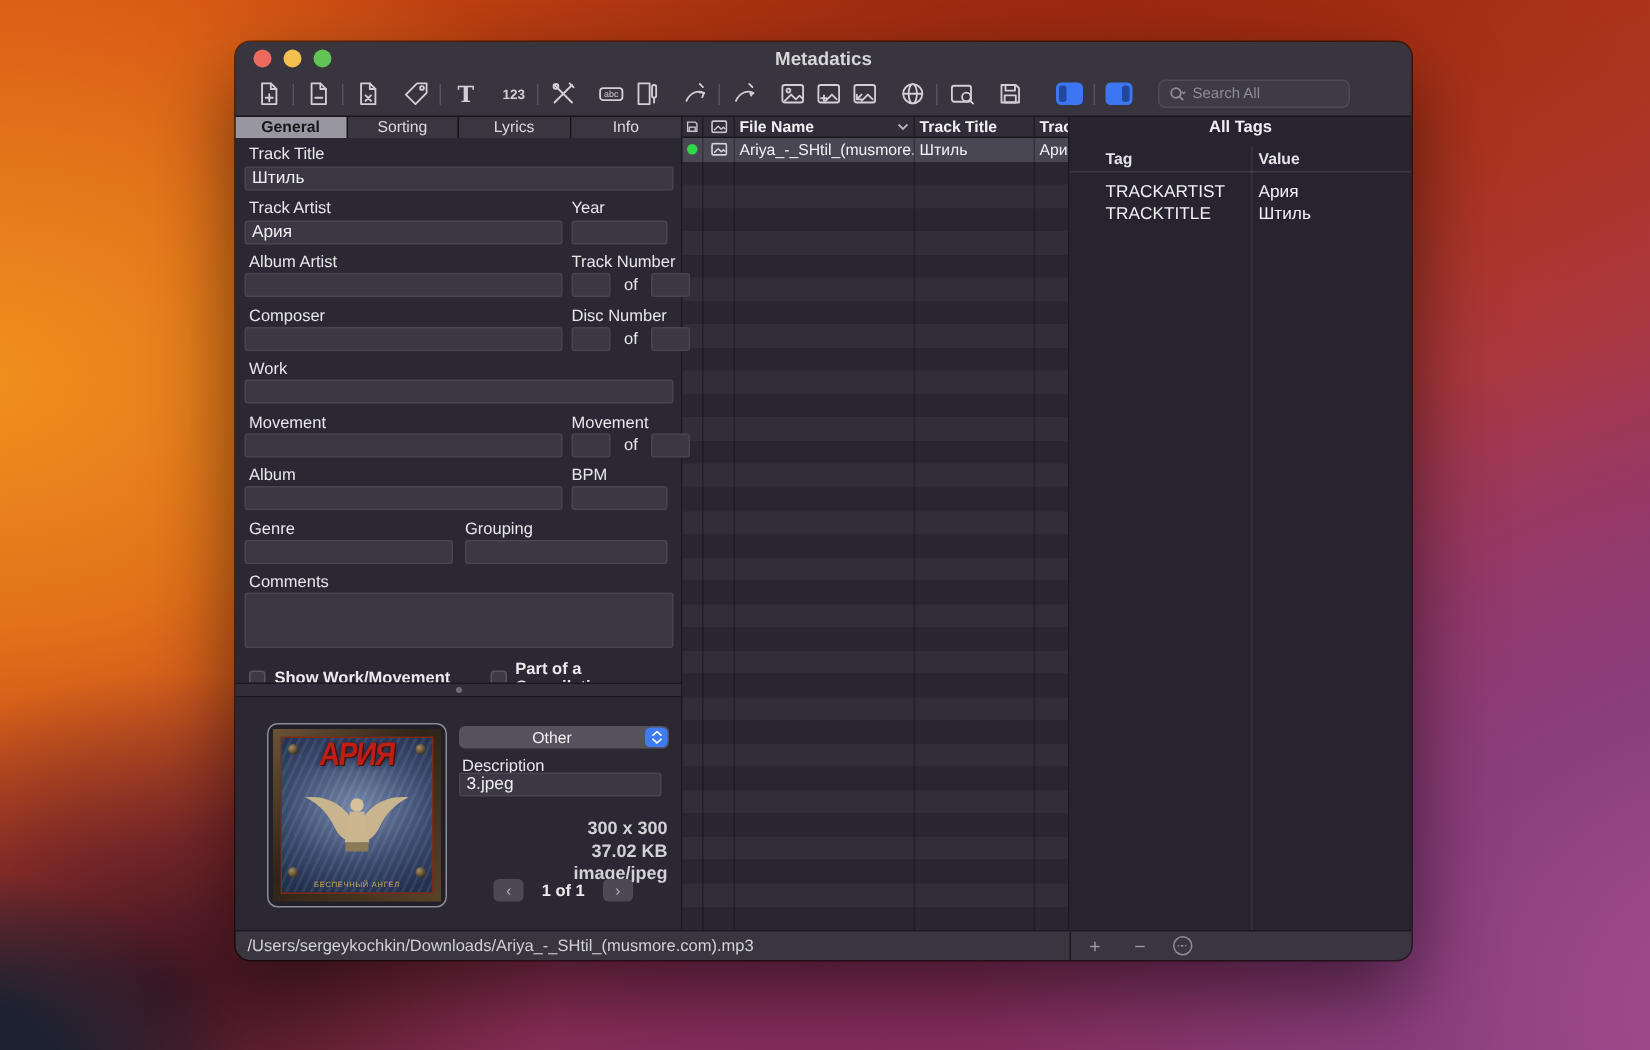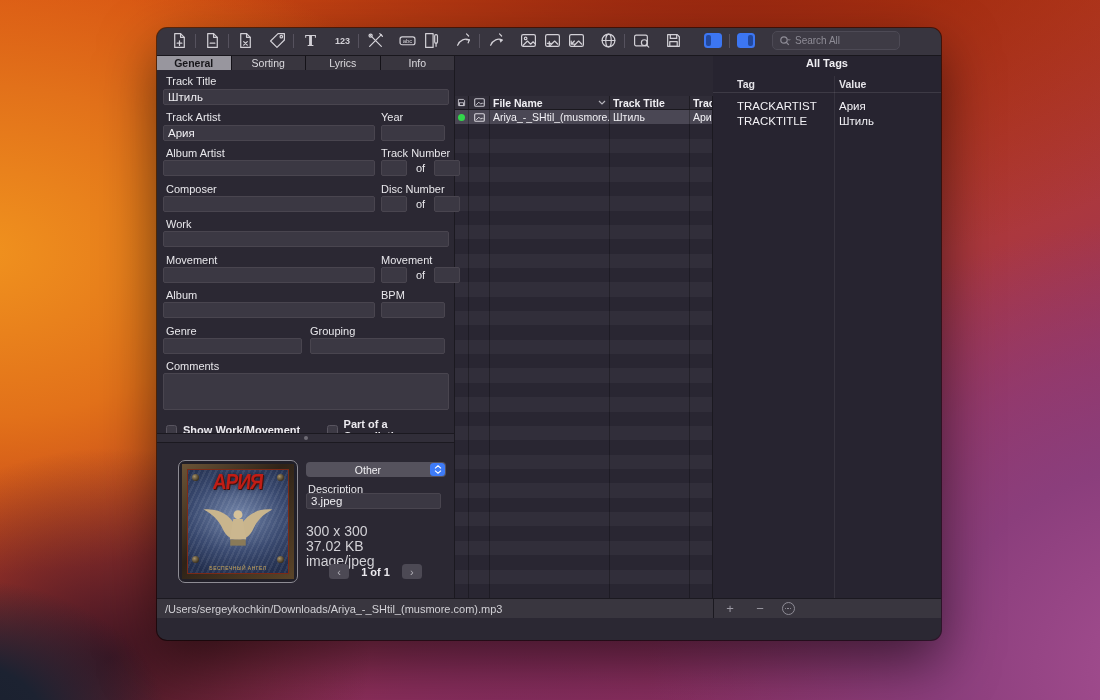--- a/index.html
+++ b/index.html
@@ -34,21 +34,21 @@
   .tsep { width:1px; height:14px; background:#56525e; margin:0 4px; flex:0 0 auto; }
   .tspace { width:8px; flex:0 0 auto; }
   .toggle { width:18px; height:15px; border-radius:3.5px; background:#3c76f2; position:relative; margin:0 3px; flex:0 0 auto; }
   .toggle .seg { position:absolute; top:2px; bottom:2px; width:5px; background:rgba(13,34,86,.55); border-radius:2px; }
   .toggle.l .seg { left:2px; }  .toggle.r .seg { right:2px; }
   .searchbox { margin-left:14px; width:128px; height:19px; border:1px solid #4d4a55; border-radius:5px; display:flex; align-items:center; padding:0 6px; gap:4px; color:#8e8c96; background:rgba(255,255,255,.03); }
   .searchbox span { font-size:10px; }
   
   .main { display:flex; height:542px; }
   .left-panel { width:298px; border-right:1px solid #1b1920; display:flex; flex-direction:column; background:#2b2833; }
-  .file-panel { width:258px; border-right:1px solid #1b1920; display:flex; flex-direction:column; background:#2a2733;margin-top:40px; }
+  .file-panel { width:258px; border-right:1px solid #1b1920; display:flex; flex-direction:column; background:#2a2733; }
   .tags-panel { flex:1; background:#272430; position:relative; }
   
   .tabs { height:14px; display:flex; background:#232028; }
   .tab { flex:1; display:flex; align-items:center; justify-content:center; font-size:10.5px; color:#dcdbdf; background:#39363f; border-right:1px solid #141218; }
   .tab:last-child { border-right:none; }
   .tab.active { background:#98969e; color:#17161a; font-weight:bold; }
   
   .form { position:relative; height:363px; }
   .lbl { position:absolute; font-size:11px; color:#e8e7eb; white-space:nowrap; }
   .fld { position:absolute; height:16px; background:#3b3843; border:1px solid #49454f; border-radius:2px; color:#f0eff3; font-size:11.5px; padding:0 4px; font-family:"Liberation Sans",sans-serif; }
@@ -75,21 +75,21 @@
   .cover-logo { margin-top:2px; font-weight:bold; font-size:19px; line-height:20px; color:#c01d15; transform:skewX(-6deg) scaleY(1.15); letter-spacing:-1px; text-shadow:1px 1px 0 #45110b, 0 0 4px rgba(0,0,0,.7); }
   .cover-caption { position:absolute; bottom:2px; width:100%; text-align:center; font-size:5px; letter-spacing:.5px; color:#c8a55a; }
   .rivet { position:absolute; width:7px; height:7px; border-radius:50%; background:radial-gradient(circle at 35% 35%, #a4916a, #3a2f1c 75%); }
   .angel { position:absolute; left:50%; top:30px; transform:translateX(-50%); }
   .art-right { position:absolute; left:149px; width:139px; top:0; bottom:0; }
   .popup { position:absolute; left:0; top:19px; width:140px; height:15px; background:#55525d; border-radius:4px; display:flex; align-items:center; position:absolute; }
   .popup .pl { flex:1; text-align:center; font-size:10.5px; color:#f2f1f4; }
   .popup .cap { width:15px; height:13px; margin-right:1px; background:#3e7bf7; border-radius:3.5px; display:flex; flex-direction:column; align-items:center; justify-content:center; gap:1px; }
   .desc-lbl { position:absolute; left:2px; top:40px; font-size:11px; color:#e8e7eb; }
   .desc-fld { position:absolute; left:0; top:50px; width:135px; }
-  .meta { position:absolute; width:100%; text-align:left; font-size:14px; font-weight:normal; color:#d2d1d6; }
+  .meta { position:absolute; width:100%; text-align:right; font-size:12px; font-weight:bold; color:#d2d1d6; }
   .pager { position:absolute; left:0; width:139px; top:121px; display:flex; align-items:center; justify-content:center; gap:12px; }
   .pgbtn { width:20px; height:15px; background:#4c4954; border-radius:3.5px; color:#b2b0b8; display:flex; align-items:center; justify-content:center; font-size:11px; }
   .pgcur { font-size:11px; font-weight:bold; color:#eceaef; }
   
   .flist-header { height:14px; background:#302d38; border-bottom:1px solid #1a181e; display:flex; align-items:center; font-size:10.5px; font-weight:bold; color:#f0eff3; }
   .fh { height:100%; display:flex; align-items:center; border-right:1px solid rgba(0,0,0,.35); padding:0 3px; overflow:hidden; white-space:nowrap; }
   .fh.c1 { width:14px; justify-content:center; padding:0; }
   .fh.c2 { width:21px; justify-content:center; padding:0; }
   .fh.c3 { width:120px; position:relative; }
   .fh.c4 { width:80px; }
@@ -123,20 +123,28 @@
   .sb-div { position:absolute; left:556px; top:0; bottom:0; width:1px; background:#1b1920; }
   .sb-btn { position:absolute; top:0; height:100%; display:flex; align-items:center; justify-content:center; width:22px; color:#9c9aa4; font-size:13px; }
   .ellipsis-btn { width:13px; height:13px; border:1px solid #8e8c96; border-radius:50%; display:flex; align-items:center; justify-content:center; gap:1px; }
   .ellipsis-btn i { width:1.5px; height:1.5px; border-radius:50%; background:#9c9aa4; }
 </style>
 </head>
 <body>
 
 <div class="window">
 
+  <div class="titlebar">
+    <div class="lights">
+      <div class="light" style="background:#ec6a5e"></div>
+      <div class="light" style="background:#f5bf4f"></div>
+      <div class="light" style="background:#61c454"></div>
+    </div>
+    <div class="title">Metadatics</div>
+  </div>
 
   <div class="toolbar">
     <div class="tbtn">
         <svg class="tbi" viewBox="0 0 16 16">
           <path class="s" d="M3.5 1.5h5.5l3.5 3.5v9.5H3.5z"></path>
           <path class="s" d="M9 1.5V5h3.5"></path>
           <path class="s" d="M5.8 10.5h4.4M8 8.3v4.4"></path>
         </svg>
       </div>
     <div class="tsep"></div>

